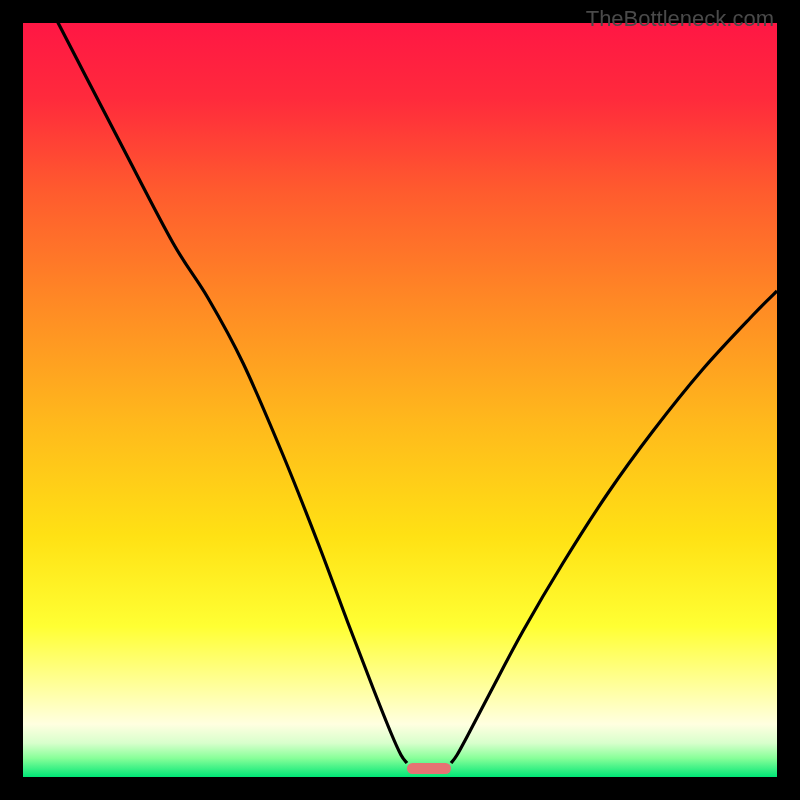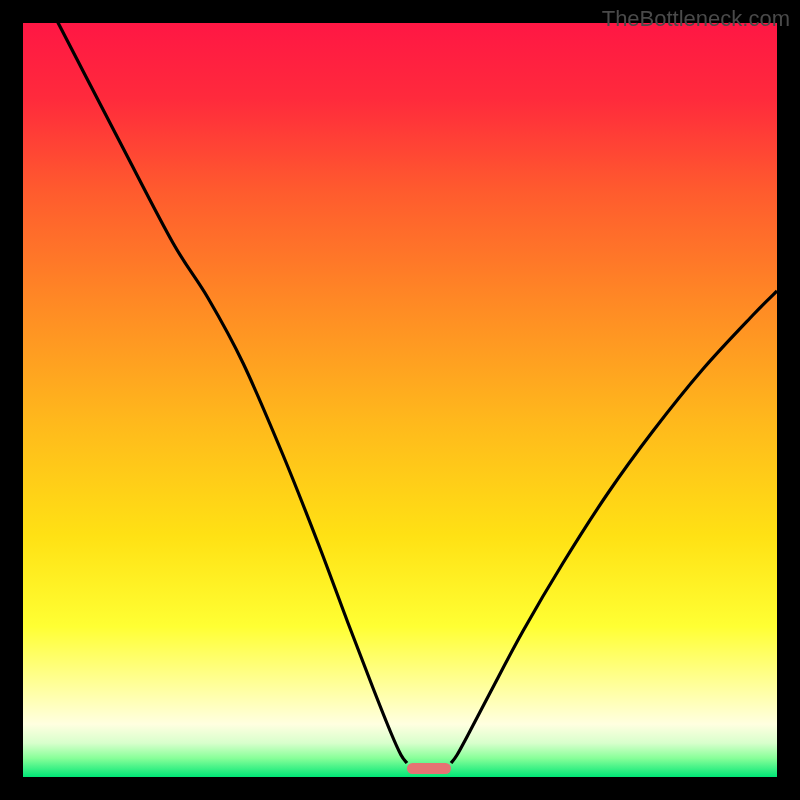--- a/index.html
+++ b/index.html
@@ -7,21 +7,21 @@
     padding: 0;
     width: 800px;
     height: 800px;
     background: #000;
     position: relative;
     font-family: Arial, sans-serif;
   }
   .watermark {
     position: absolute;
     top: 6px;
-    right: 10px;
+    right: 26px;
     color: #4a4a4a;
     font-size: 22px;
     font-weight: 500;
     z-index: 10;
   }
   .frame {
     position: absolute;
     left: 23px;
     top: 23px;
     width: 754px;

